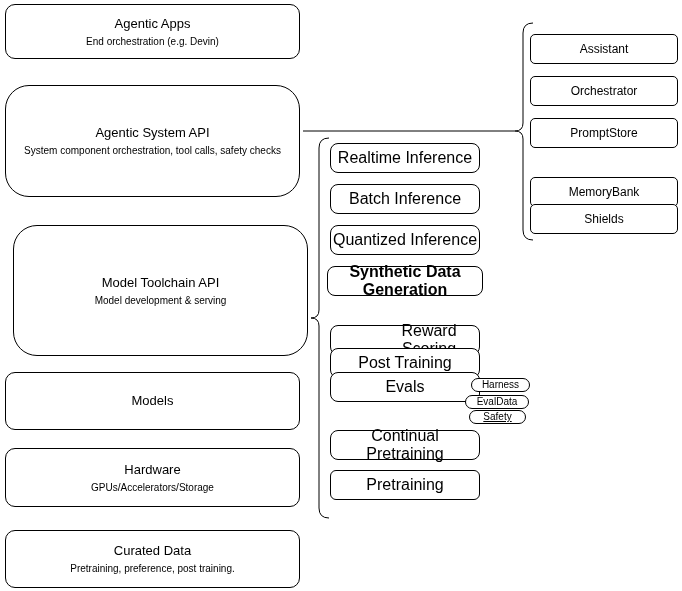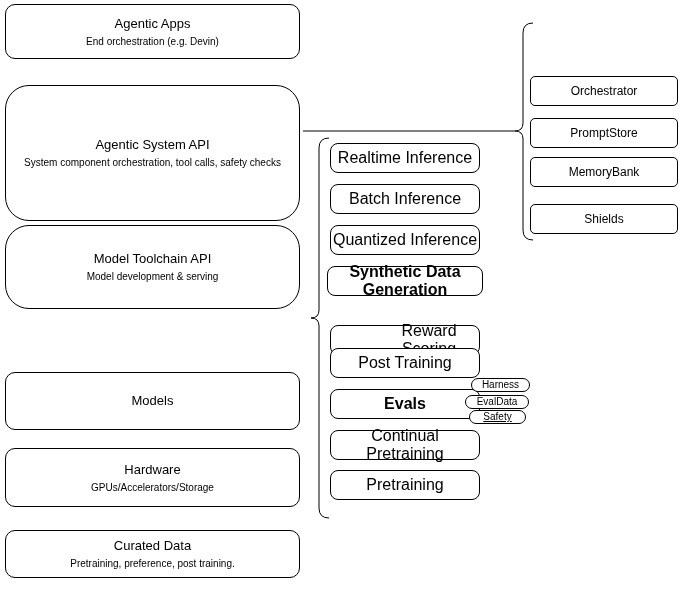--- a/index.html
+++ b/index.html
@@ -36,54 +36,54 @@
     flex-direction: column;
     align-items: center;
     justify-content: center;
     text-align: center;
   }
   
   .lbox { left: 5px; width: 295px; }
   .lbox .title { font-size: 13px; line-height: 16px; }
   .lbox .subtitle { font-size: 10px; line-height: 13px; margin-top: 3px; }
   #lb1 { top: 4px;   height: 55px;  border-radius: 10px; }
-  #lb2 { top: 85px;  height: 136px; border-radius: 24px; }
-  #lb3 { top: 225px; height: 84px; border-radius: 24px; }
+  #lb2 { top: 85px;  height: 112px; border-radius: 24px; }
+  #lb3 { top: 225px; height: 131px; border-radius: 24px; margin-left: 8px; }
   #lb4 { top: 372px; height: 58px;  border-radius: 10px; }
   #lb5 { top: 448px; height: 59px;  border-radius: 10px; }
-  #lb6 { top: 530px; height: 48px;  border-radius: 10px; }
+  #lb6 { top: 530px; height: 58px;  border-radius: 10px; }
   
   .mbox {
     left: 330px;
     width: 150px;
     height: 30px;
     border-radius: 8px;
     font-size: 16px;
   }
   #mb1 { top: 143px; }
   #mb2 { top: 184px; }
   #mb3 { top: 225px; }
   #mb4 { top: 266px; left: 327px; width: 156px; font-weight: bold; }
   #mb5 { top: 325px; padding-left: 48px; }
   #mb6 { top: 348px; }
-  #mb7 { top: 389px; font-weight: bold; }
+  #mb7 { top: 372px; }
   #mb8 { top: 430px; }
-  #mb9 { top: 470px; }
+  #mb9 { top: 470px; border-radius: 6px; }
   
   .rbox {
     left: 530px;
     width: 148px;
     height: 30px;
     border-radius: 5px;
     font-size: 12px;
   }
   #rb1 { top: 34px; }
   #rb2 { top: 76px; }
   #rb3 { top: 118px; }
-  #rb4 { top: 157px; }
+  #rb4 { top: 177px; }
   #rb5 { top: 204px; }
   
   .pill {
     position: absolute;
     box-sizing: border-box;
     background: #ffffff;
     border: 1px solid #000000;
     border-radius: 8px;
     font-size: 10px;
     line-height: 12px;
@@ -165,20 +165,23 @@
   <div class="pill" id="pill1">
     <span>Harness</span>
   </div>
   <div class="pill" id="pill2">
     <span>EvalData</span>
   </div>
   <div class="pill" id="pill3">
     <span>Safety</span>
   </div>
 
+  <div class="node rbox" id="rb1">
+    <span>Assistant</span>
+  </div>
   <div class="node rbox" id="rb2">
     <span>Orchestrator</span>
   </div>
   <div class="node rbox" id="rb3">
     <span>PromptStore</span>
   </div>
   <div class="node rbox" id="rb4">
     <span>MemoryBank</span>
   </div>
   <div class="node rbox" id="rb5">

